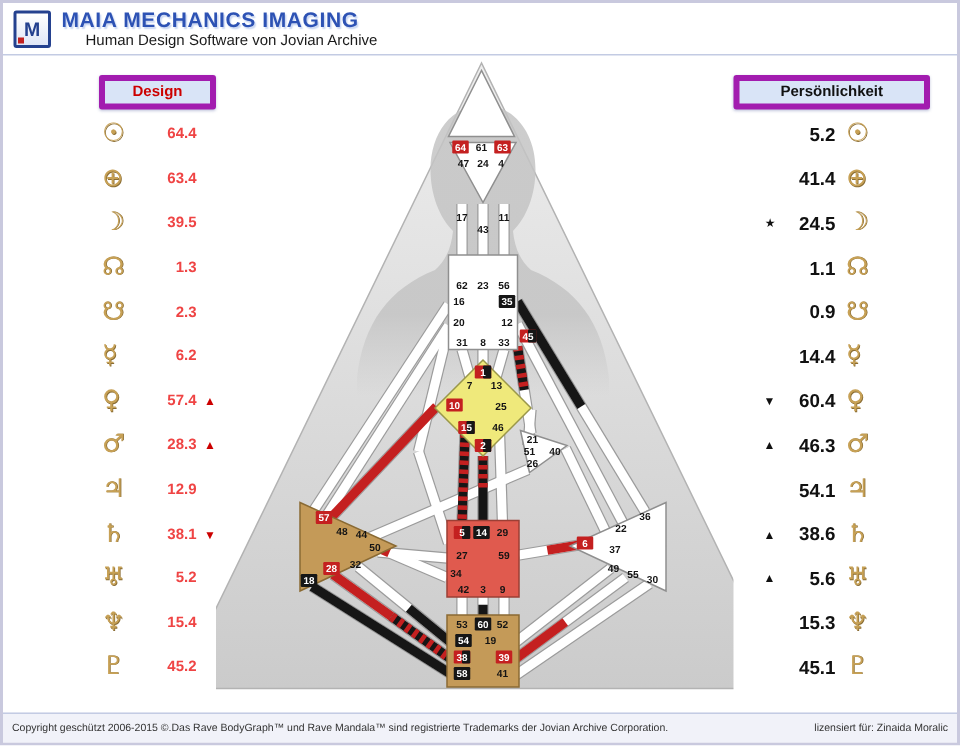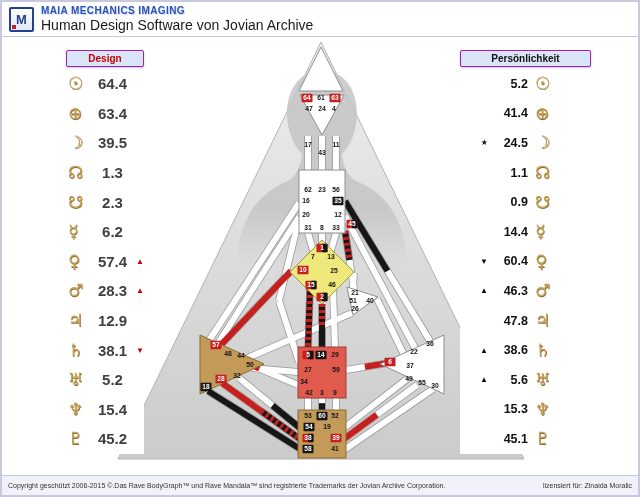--- a/index.html
+++ b/index.html
@@ -2,39 +2,39 @@
 <html><head>
 <meta charset="utf-8">
 <style>
   html,body{margin:0;padding:0;background:#ffffff;}
   .app{position:relative;width:640px;height:497px;background:#ffffff;border:2px solid #c9c9de;box-sizing:border-box;overflow:hidden;font-family:"Liberation Sans",sans-serif;}
   
   .hdr{position:absolute;top:0;left:0;right:0;height:34px;background:#ffffff;border-bottom:1px solid #c3cbe3;display:flex;align-items:center;padding-left:7px;z-index:6;}
   .logo{width:21px;height:21px;border:2px solid #24418f;border-radius:2px;background:linear-gradient(#ffffff,#dfe6f7);display:flex;align-items:center;justify-content:center;margin-right:7px;position:relative;}
   .logo span{font-size:13px;font-weight:bold;color:#24418f;line-height:1;}
   .logo:after{content:"";position:absolute;left:1px;bottom:1px;width:4px;height:4px;background:#c22020;}
-  .titles .title{font-size:10px;font-weight:bold;color:#2d52b4;letter-spacing:.4px;text-shadow:1px 1px 1px #c9d6f2;}
-  .titles .subtitle{font-size:14px;color:#1a1a1a;margin-top:1px;}
+  .titles .title{font-size:14px;font-weight:bold;color:#2d52b4;letter-spacing:.4px;text-shadow:1px 1px 1px #c9d6f2;}
+  .titles .subtitle{font-size:10px;color:#1a1a1a;margin-top:1px;margin-left:16px;}
   
   .ftr{position:absolute;left:0;right:0;bottom:0;height:19px;background:#f1f2f9;border-top:1px solid #c3cbe3;display:flex;justify-content:space-between;align-items:center;padding:0 6px;font-size:7px;color:#333;z-index:6;white-space:nowrap;}
   
   #bodygraph-svg{position:absolute;left:0;top:0;width:640px;height:497px;z-index:1;}
   #bodygraph-svg text{font-family:"Liberation Sans",sans-serif;font-weight:bold;}
   
   .panel{position:absolute;top:48px;z-index:4;background:#ffffff;}
   .panel.design{left:64px;width:78px;}
-  .panel.pers{left:458px;width:131px;}
-  .panel-header{height:15px;line-height:15px;text-align:center;font-size:10px;font-weight:bold;background:#d9e4f7;border:1px solid #a21caf;border-radius:2px;box-shadow:0 1px 2px rgba(120,130,180,.45);}
+  .panel.pers{left:487px;width:131px;}
+  .panel-header{height:15px;line-height:15px;text-align:center;font-size:10px;font-weight:bold;background:#d9e4f7;border:4px solid #a21caf;border-radius:2px;box-shadow:0 1px 2px rgba(120,130,180,.45);}
   .panel.design .panel-header{color:#cc0000;}
   .panel.pers .panel-header{color:#111111;}
   .rows{margin-top:2px;}
   .prow{height:29.6px;display:flex;align-items:center;}
   .glyph{font-family:"DejaVu Sans",sans-serif;color:#c7a156;font-size:17px;line-height:1;text-shadow:.5px .5px 0 #8a6d34;}
   .panel.design .glyph{width:26px;padding-left:2px;}
-  .panel.design .val{flex:1;text-align:center;font-size:15px;font-weight:bold;color:#404040;}
+  .panel.design .val{flex:1;text-align:right;font-size:10px;font-weight:bold;color:#ef4444;}
   .panel.design .mark{width:13px;text-align:right;font-size:8px;color:#cc0000;}
   .panel.pers .prow{padding-left:10px;}
   .panel.pers .mark{width:18px;text-align:right;font-size:8px;color:#111111;}
   .panel.pers .val{width:40px;text-align:right;font-size:12.5px;font-weight:bold;color:#111111;}
   .panel.pers .glyph{width:26px;padding-left:7px;}
 </style>
 </head>
 <body>
 
 <div class="app">
@@ -487,21 +487,21 @@
           <span class="val">60.4</span>
           <span class="glyph">♀</span>
         </div>
         <div class="prow">
           <span class="mark">▲</span>
           <span class="val">46.3</span>
           <span class="glyph">♂</span>
         </div>
         <div class="prow">
           <span class="mark"></span>
-          <span class="val">47.8</span>
+          <span class="val">54.1</span>
           <span class="glyph">♃</span>
         </div>
         <div class="prow">
           <span class="mark">▲</span>
           <span class="val">38.6</span>
           <span class="glyph">♄</span>
         </div>
         <div class="prow">
           <span class="mark">▲</span>
           <span class="val">5.6</span>

